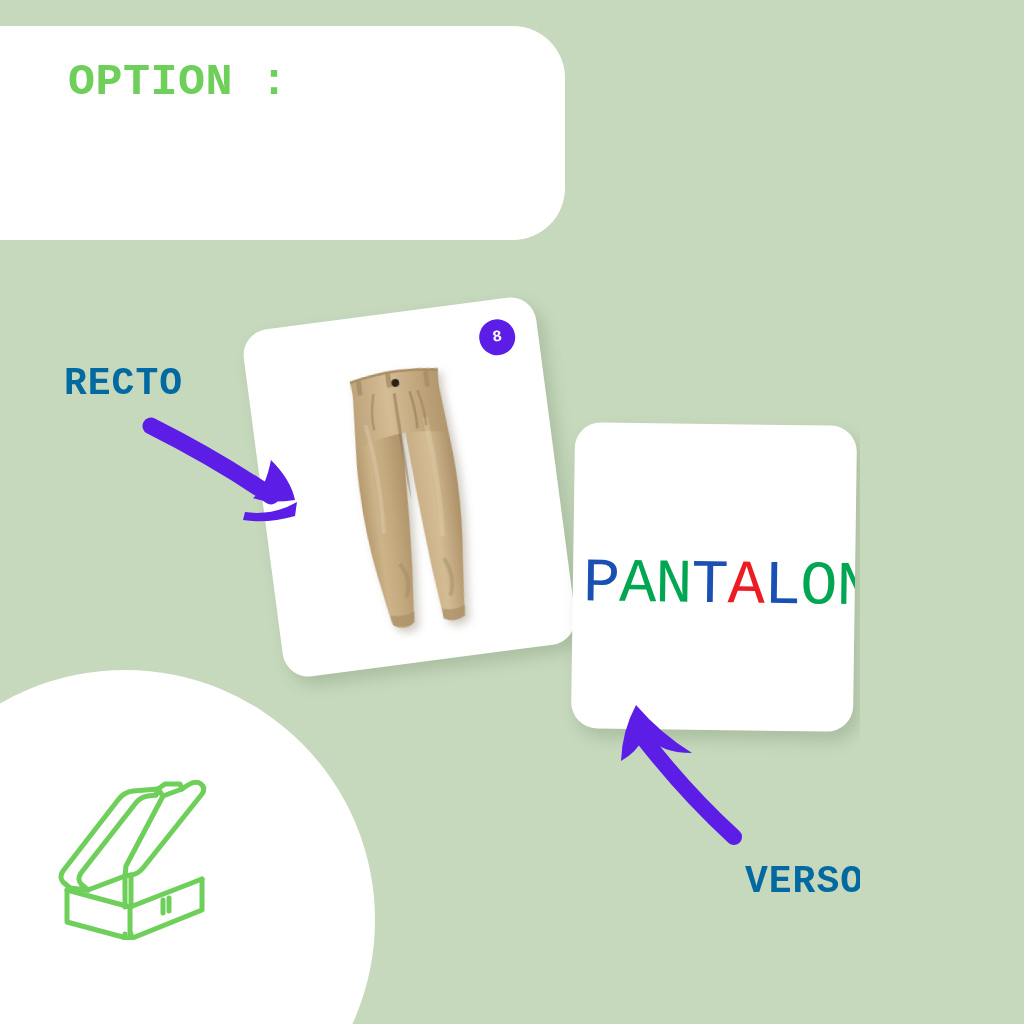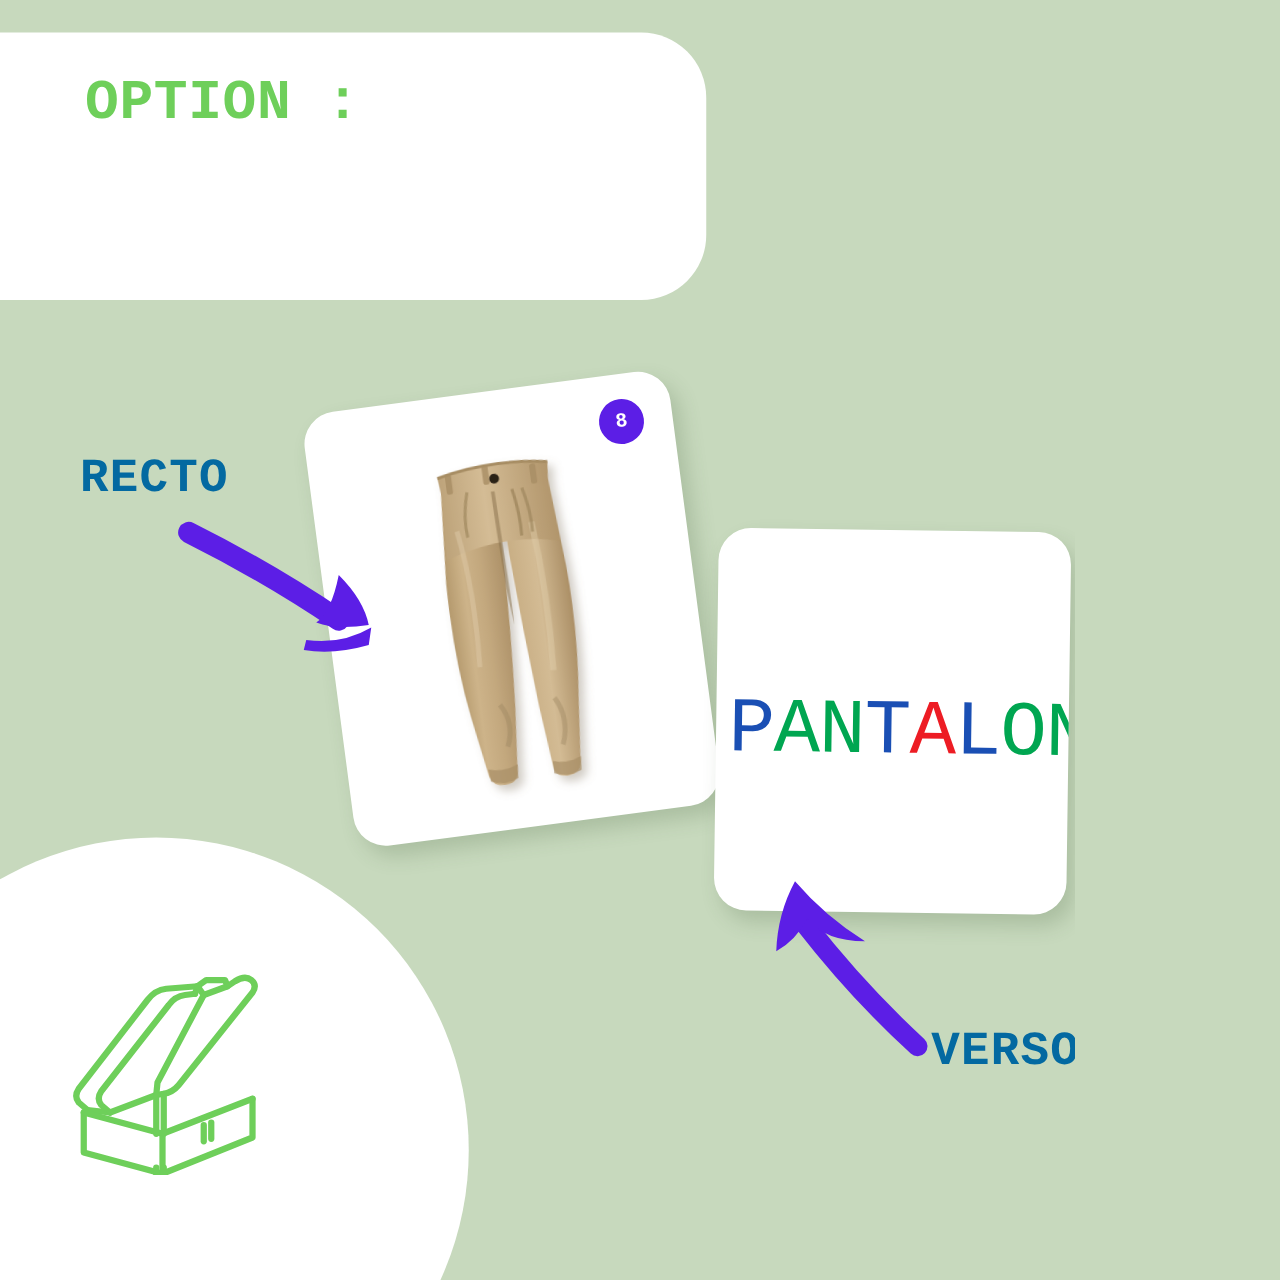--- a/index.html
+++ b/index.html
@@ -79,21 +79,21 @@
     white-space:nowrap;letter-spacing:-1px;
   }
   .verso-word span{display:inline;}
 
   
   .label{
     position:absolute;color:#0369a1;font-weight:bold;
     font-size:38px;letter-spacing:1px;
   }
   .label-recto{left:64px;top:362px;}
-  .label-verso{left:745px;top:820px;}
+  .label-verso{left:745px;top:860px;}
 
   .arrow{position:absolute;}
   .arrow svg{display:block;overflow:visible;}
   .arrow-recto{left:145px;top:420px;width:185px;height:110px;}
   .arrow-verso{left:600px;top:695px;width:150px;height:150px;}
 </style>
 </head>
 <body>
 
 <div id="stage">

